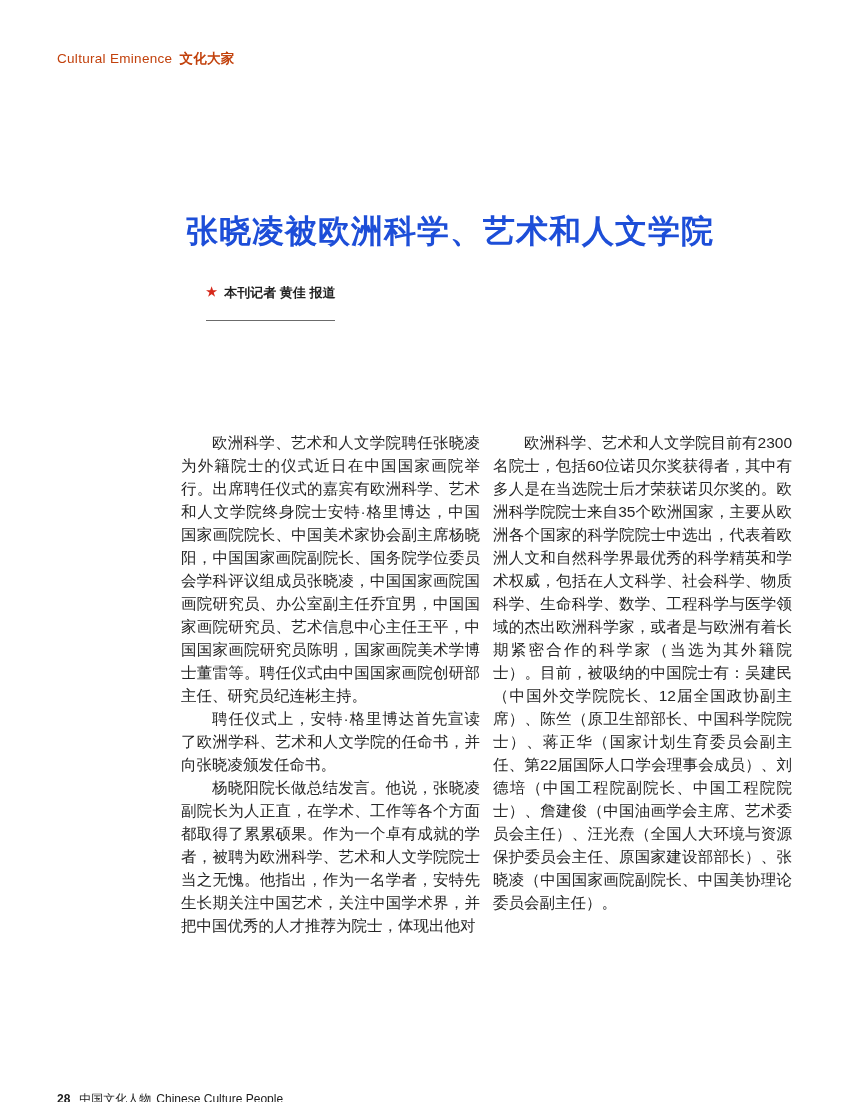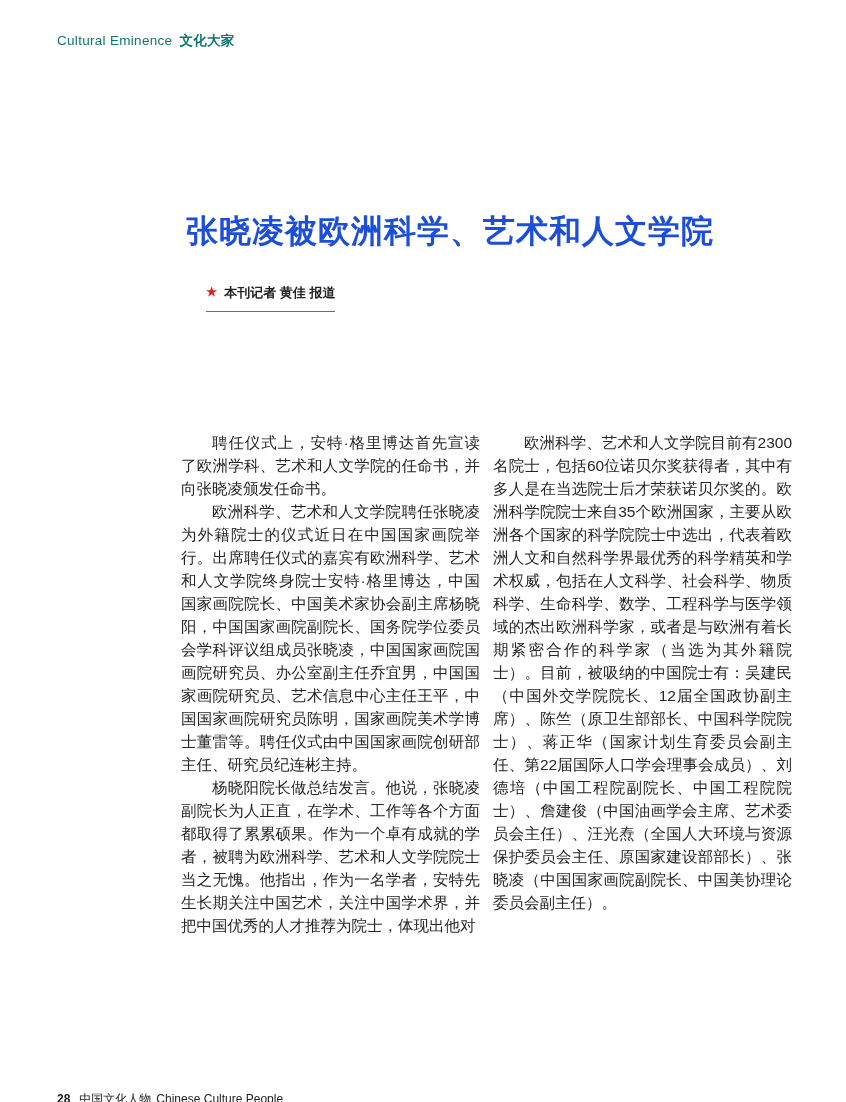--- a/index.html
+++ b/index.html
@@ -5,40 +5,40 @@
   html, body { margin: 0; padding: 0; }
   body {
     width: 846px; height: 1102px;
     background: #ffffff;
     position: relative;
     font-family: "Liberation Sans", sans-serif;
     color: #252525;
     overflow: hidden;
   }
   .section-header {
-    position: absolute; left: 57px; top: 32px;
-    font-size: 13.5px; color: #0f766e;
+    position: absolute; left: 57px; top: 50px;
+    font-size: 13.5px; color: #c2410c;
     letter-spacing: 0.3px;
     white-space: nowrap;
   }
   .section-header .zh { margin-left: 7px; font-weight: 700; }
   .article-title {
     position: absolute; left: 186px; top: 188px;
     width: 620px;
     font-family: "DejaVu Serif", serif;
     font-weight: 700;
     font-size: 32px; line-height: 45px;
     color: #1d4ed8;
     letter-spacing: 1px;
   }
   .byline {
     position: absolute; left: 206px; top: 284px;
     font-size: 13px; font-weight: 700; color: #222222;
     border-bottom: 1px solid #6b6b6b;
-    padding-bottom: 9px;
+    padding-bottom: 18px;
     white-space: nowrap;
   }
   .byline .star {
     color: #d6281a; margin-right: 7px; font-size: 12.5px;
     display: inline-block; transform: translateY(-1px);
   }
   .columns {
     position: absolute; left: 181px; top: 431px;
     width: 611px;
     display: flex; gap: 13px;
@@ -69,22 +69,22 @@
 <h1 class="article-title">
   <span>张晓凌被欧洲科学、艺术和人文学院</span><br>
 </h1>
 
 <div class="byline">
   <span class="star">★</span><span>本刊记者  黄佳  报道</span>
 </div>
 
 <div class="columns">
   <div class="col">
+    <p class="para indent">欧洲科学、艺术和人文学院聘任张晓凌为外籍院士的仪式近日在中国国家画院举行。出席聘任仪式的嘉宾有欧洲科学、艺术和人文学院终身院士安特·格里博达，中国国家画院院长、中国美术家协会副主席杨晓阳，中国国家画院副院长、国务院学位委员会学科评议组成员张晓凌，中国国家画院国画院研究员、办公室副主任乔宜男，中国国家画院研究员、艺术信息中心主任王平，中国国家画院研究员陈明，国家画院美术学博士董雷等。聘任仪式由中国国家画院创研部主任、研究员纪连彬主持。</p>
     <p class="para indent">聘任仪式上，安特·格里博达首先宣读了欧洲学科、艺术和人文学院的任命书，并向张晓凌颁发任命书。</p>
-    <p class="para indent">欧洲科学、艺术和人文学院聘任张晓凌为外籍院士的仪式近日在中国国家画院举行。出席聘任仪式的嘉宾有欧洲科学、艺术和人文学院终身院士安特·格里博达，中国国家画院院长、中国美术家协会副主席杨晓阳，中国国家画院副院长、国务院学位委员会学科评议组成员张晓凌，中国国家画院国画院研究员、办公室副主任乔宜男，中国国家画院研究员、艺术信息中心主任王平，中国国家画院研究员陈明，国家画院美术学博士董雷等。聘任仪式由中国国家画院创研部主任、研究员纪连彬主持。</p>
     <p class="para indent">杨晓阳院长做总结发言。他说，张晓凌副院长为人正直，在学术、工作等各个方面都取得了累累硕果。作为一个卓有成就的学者，被聘为欧洲科学、艺术和人文学院院士当之无愧。他指出，作为一名学者，安特先生长期关注中国艺术，关注中国学术界，并把中国优秀的人才推荐为院士，体现出他对</p>
   </div>
   <div class="col">
     <p class="para indent"><span>欧洲科学、艺术和人文学院目前有2300名院士，包括60位诺贝尔奖获得者，其中有多人是在当选院士后才荣获诺贝尔奖的。欧洲科学院院士来自35个欧洲国家，主要从欧洲各个国家的科学院院士中选出，代表着欧洲人文和自然科学界最优秀的科学精英和学术权威，包括在人文科学、社会科学、物质科学、生命科学、数学、工程科学与医学领域的杰出欧洲科学家，或者是与欧洲有着长期紧密合作的科学家（当选为其外籍院士）。目前，被吸纳的中国院士有：吴建民（中国外交学院院长、12届全国政协副主席）、陈竺（原卫生部部长、中国科学院院士）、蒋正华（国家计划生育委员会副主任、第22届国际人口学会理事会成员）、刘德培（中国工程院副院长、中国工程院院士）、詹建俊（中国油画学会主席、艺术委员会主任）、汪光焘（全国人大环境与资源保护委员会主任、原国家建设部部长）、张晓凌（中国国家画院副院长、中国美协理论委员会副主任）。</span></p>
   </div>
 </div>
 
 <div class="footer">
   <span class="num">28</span><span>中国文化人物</span><span class="en">Chinese Culture People</span>
 </div>

